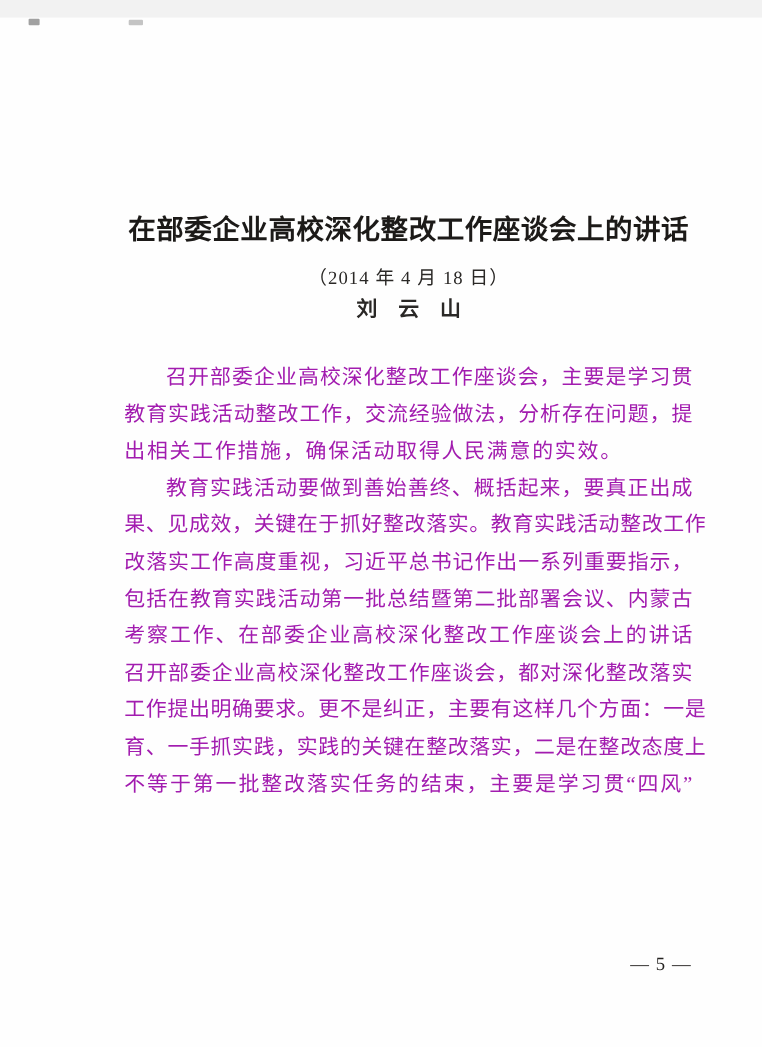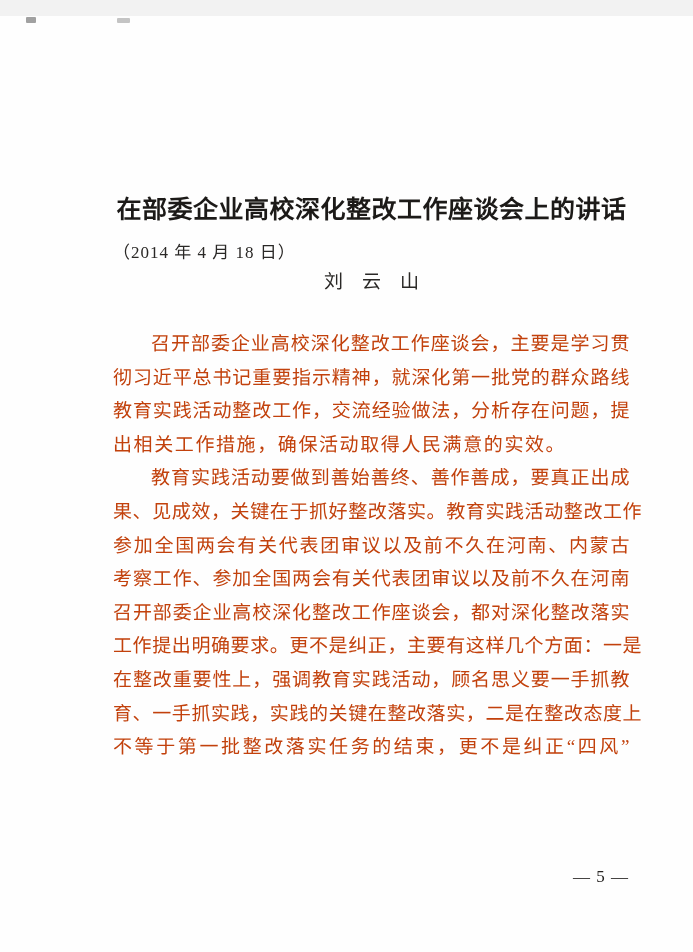--- a/index.html
+++ b/index.html
@@ -37,52 +37,54 @@
     font-weight: 700;
     letter-spacing: 0.5px;
     color: #1c1a18;
     white-space: nowrap;
   }
   .doc-date {
     position: absolute;
     left: 113px;
     top: 226px;
     width: 517px;
+    text-align: center;
     font-size: 17px;
     line-height: 22px;
     letter-spacing: 1px;
     color: #2a2826;
   }
   .doc-author {
     position: absolute;
     left: 113px;
     top: 254px;
     width: 517px;
     text-align: center;
     font-size: 19px;
     line-height: 24px;
     color: #2a2826;
+    font-weight: bold;
   }
   .body-text {
     position: absolute;
     left: 113px;
     top: 311px;
     width: 517px;
   }
   .line {
     box-sizing: border-box;
     width: 517px;
     height: 33.6px;
     line-height: 33.6px;
     font-size: 19px;
     letter-spacing: 0.6px;
     text-align: justify;
     text-align-last: justify;
     white-space: nowrap;
-    color: #c2410c;
+    color: #a21caf;
   }
   .line.indent { padding-left: 38px; }
   .line.para-end {
     text-align: right;
     text-align-last: left;
     letter-spacing: 1.6px;
   }
   .page-number {
     position: absolute;
     top: 850px;
@@ -104,34 +106,33 @@
   <div class="doc-title">在部委企业高校深化整改工作座谈会上的讲话</div>
 
   <div class="doc-date">（2014 年 4 月 18 日）</div>
 
   <div class="doc-author">刘　云　山</div>
 
   <div class="body-text">
 
     <div class="paragraph">
       <div class="line indent">召开部委企业高校深化整改工作座谈会，主要是学习贯</div>
-      <div class="line">彻习近平总书记重要指示精神，就深化第一批党的群众路线</div>
       <div class="line">教育实践活动整改工作，交流经验做法，分析存在问题，提</div>
       <div class="line para-end">出相关工作措施，确保活动取得人民满意的实效。</div>
     </div>
 
     <div class="paragraph">
-      <div class="line indent">教育实践活动要做到善始善终、善作善成，要真正出成</div>
+      <div class="line indent">教育实践活动要做到善始善终、概括起来，要真正出成</div>
       <div class="line">果、见成效，关键在于抓好整改落实。教育实践活动整改工作</div>
-      <div class="line">参加全国两会有关代表团审议以及前不久在河南、内蒙古</div>
-      <div class="line">考察工作、参加全国两会有关代表团审议以及前不久在河南</div>
+      <div class="line">改落实工作高度重视，习近平总书记作出一系列重要指示，</div>
+      <div class="line">包括在教育实践活动第一批总结暨第二批部署会议、内蒙古</div>
+      <div class="line">考察工作、在部委企业高校深化整改工作座谈会上的讲话</div>
       <div class="line">召开部委企业高校深化整改工作座谈会，都对深化整改落实</div>
       <div class="line">工作提出明确要求。更不是纠正，主要有这样几个方面：一是</div>
-      <div class="line">在整改重要性上，强调教育实践活动，顾名思义要一手抓教</div>
       <div class="line">育、一手抓实践，实践的关键在整改落实，二是在整改态度上</div>
-      <div class="line">不等于第一批整改落实任务的结束，更不是纠正“四风”</div>
+      <div class="line">不等于第一批整改落实任务的结束，主要是学习贯“四风”</div>
     </div>
 
   </div>
 
   <div class="page-number">— 5 —</div>
 
 </div>
 
 </body></html>

